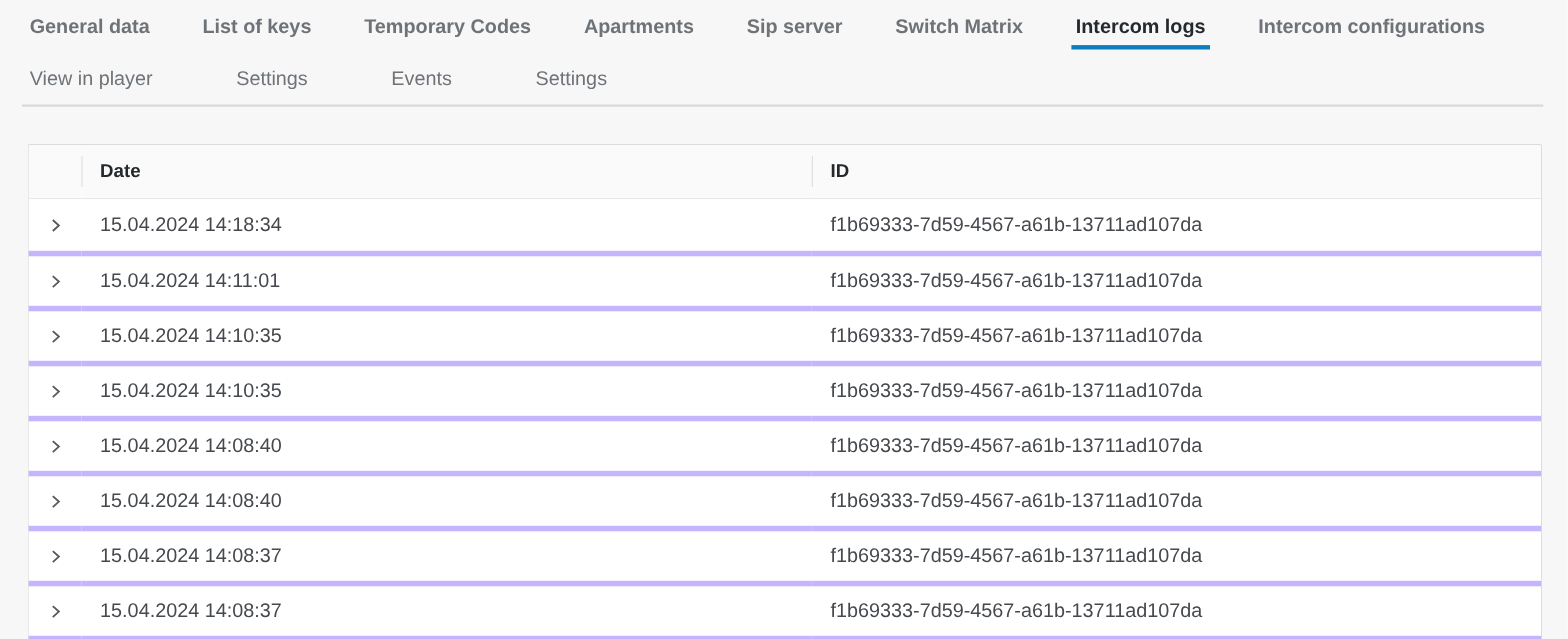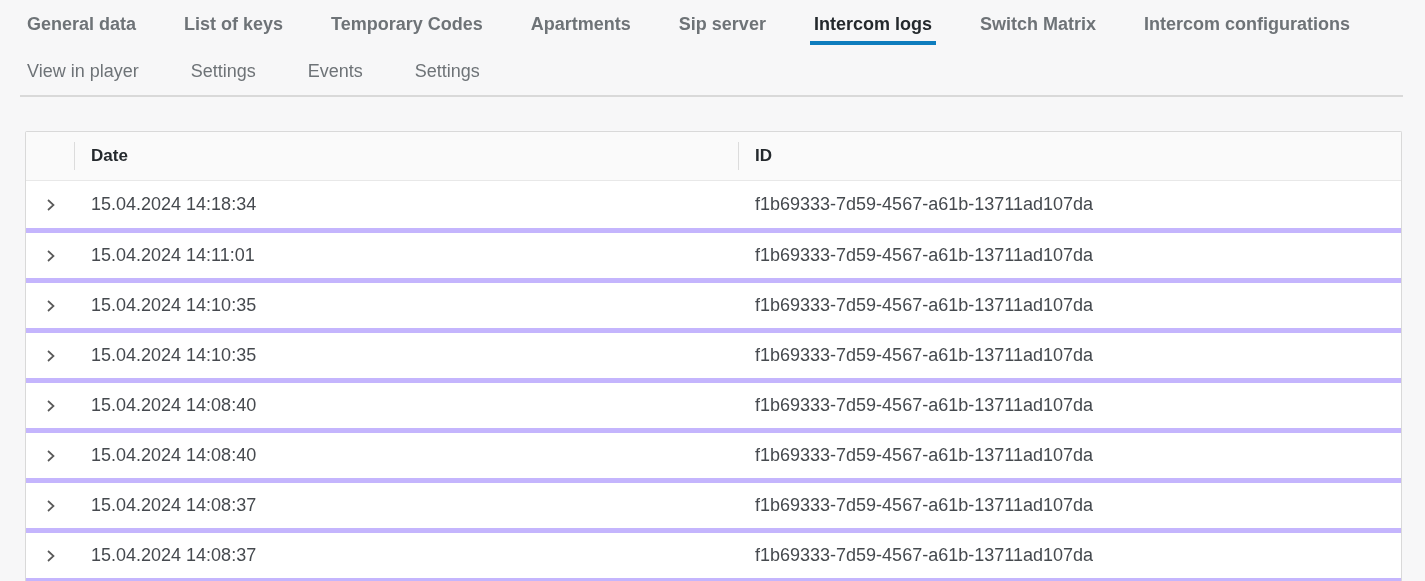--- a/index.html
+++ b/index.html
@@ -19,21 +19,21 @@
   .tab-row1 {
     height: 48px;
     padding-left: 25px;
     gap: 44px;
     font-weight: bold;
   }
   .tab-row2 {
     height: 49px;
     margin: 0 22px 0 20px;
     padding-left: 5px;
-    gap: 48px;
+    gap: 72px;
     border-bottom: 2px solid #d9d9d9;
     align-items: center;
   }
   .tab {
     position: relative;
     height: 100%;
     display: flex;
     align-items: center;
     padding: 0 2px;
     font-size: 18px;
@@ -116,25 +116,25 @@
       </div>
       <div class="tab">
         <span>Temporary Codes</span>
       </div>
       <div class="tab">
         <span>Apartments</span>
       </div>
       <div class="tab">
         <span>Sip server</span>
       </div>
+      <div class="tab">
+        <span>Switch Matrix</span>
+      </div>
       <div class="tab active">
         <span>Intercom logs</span>
-      </div>
-      <div class="tab">
-        <span>Switch Matrix</span>
       </div>
       <div class="tab">
         <span>Intercom configurations</span>
       </div>
     </div>
   <div class="tab-row tab-row2" id="tabs-secondary">
       <div class="tab">
         <span>View in player</span>
       </div>
       <div class="tab">

